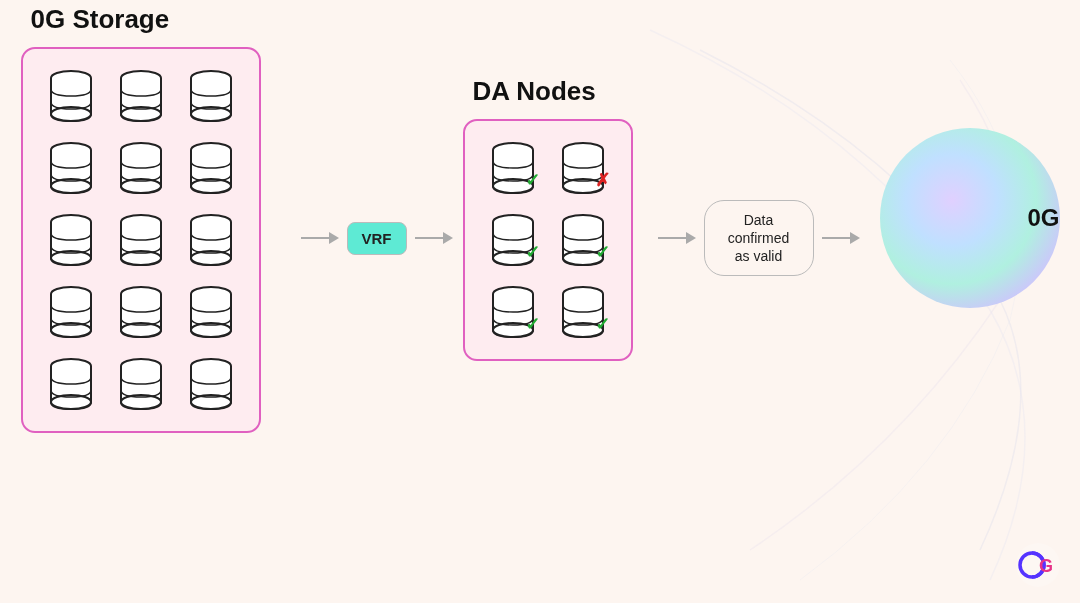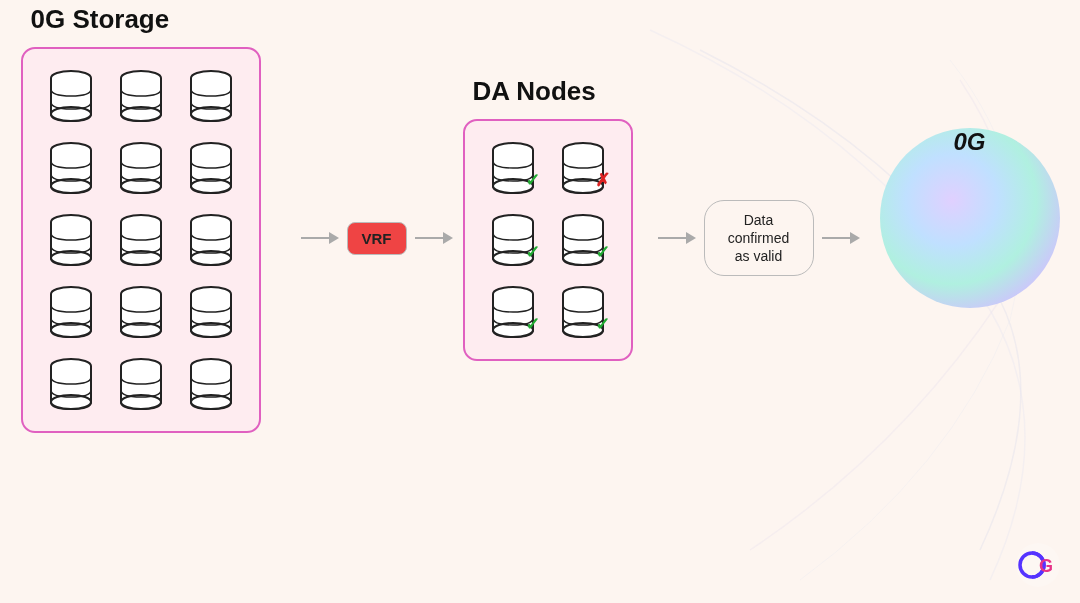--- a/index.html
+++ b/index.html
@@ -80,21 +80,21 @@
     .vrf-connector {
       display: flex;
       align-items: center;
       margin: 0 10px;
       margin-top: 40px;
     }
 
     .vrf-box {
       border: 1.5px solid #bbb;
       border-radius: 8px;
-      background: #ef4444;
+      background: #5eead4;
       padding: 7px 14px;
       font-size: 15px;
       font-weight: 600;
       color: #222;
       white-space: nowrap;
     }
 
     .arrow-line {
       width: 28px;
       height: 2px;
@@ -135,24 +135,23 @@
       align-items: center;
       margin-left: 10px;
     }
 
     .consensus-circle {
       width: 180px;
       height: 180px;
       border-radius: 50%;
       background: radial-gradient(circle at 40% 40%, #e0d0ff 0%, #c0e0ff 30%, #b0f0e0 55%, #d0c0ff 80%, #f0b0d0 100%);
       display: flex;
-      align-items: flex-start;
+      align-items: flex-end;
       justify-content: center;
-      flex-direction: row;
-      font-style: italic;
+      flex-direction: column;
     }
 
     .consensus-text {
       font-size: 24px;
       font-weight: 800;
       color: #111;
       text-align: center;
       line-height: 1.2;
     }
 

